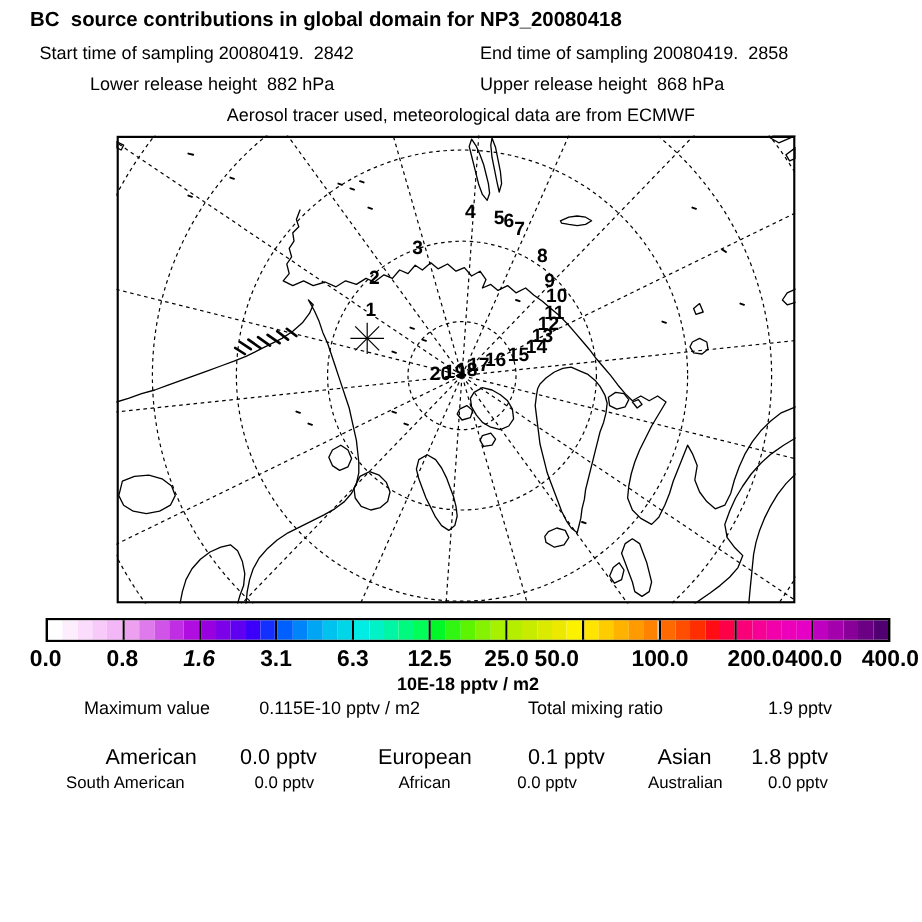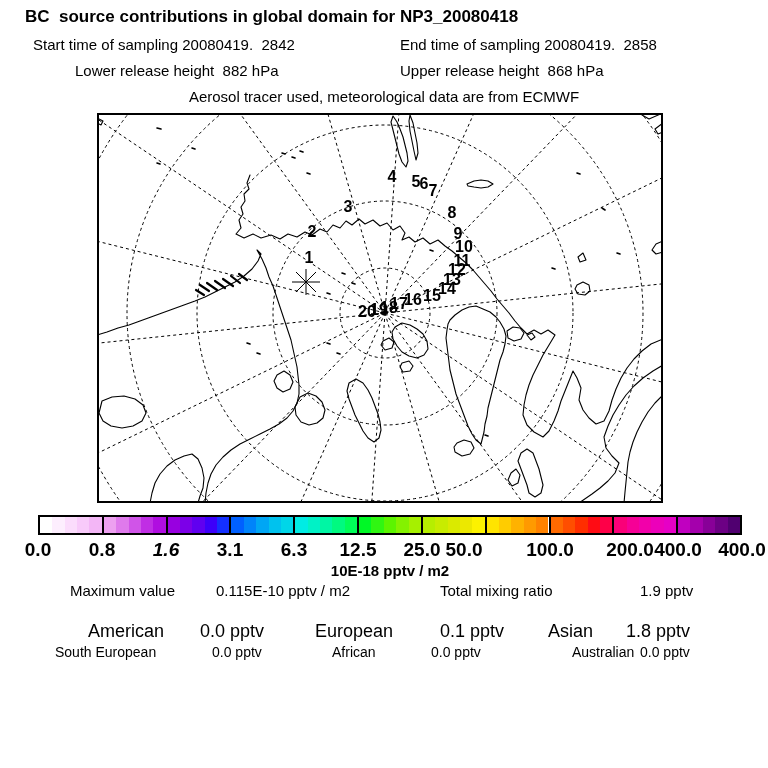--- a/index.html
+++ b/index.html
@@ -224,18 +224,18 @@
 <span class="abs stat1" style="left:440px;">Total mixing ratio</span>
 <span class="abs stat1" style="left:640px;">1.9 pptv</span>
 
 <span class="abs stat2" style="left:88px;">American</span>
 <span class="abs stat2" style="left:200px;">0.0 pptv</span>
 <span class="abs stat2" style="left:315px;">European</span>
 <span class="abs stat2" style="left:428px;margin-left:12px;">0.1 pptv</span>
 <span class="abs stat2" style="left:548px;">Asian</span>
 <span class="abs stat2" style="left:626px;text-align:center;">1.8 pptv</span>
 
-<span class="abs stat3" style="left:55px;">South European</span>
+<span class="abs stat3" style="left:55px;">South American</span>
 <span class="abs stat3" style="left:212px;">0.0 pptv</span>
 <span class="abs stat3" style="left:332px;">African</span>
 <span class="abs stat3" style="left:431px;">0.0 pptv</span>
-<span class="abs stat3" style="left:540px;margin-left:32px;">Australian</span>
+<span class="abs stat3" style="left:540px;">Australian</span>
 <span class="abs stat3" style="left:640px;">0.0 pptv</span>
 
 </body></html>

